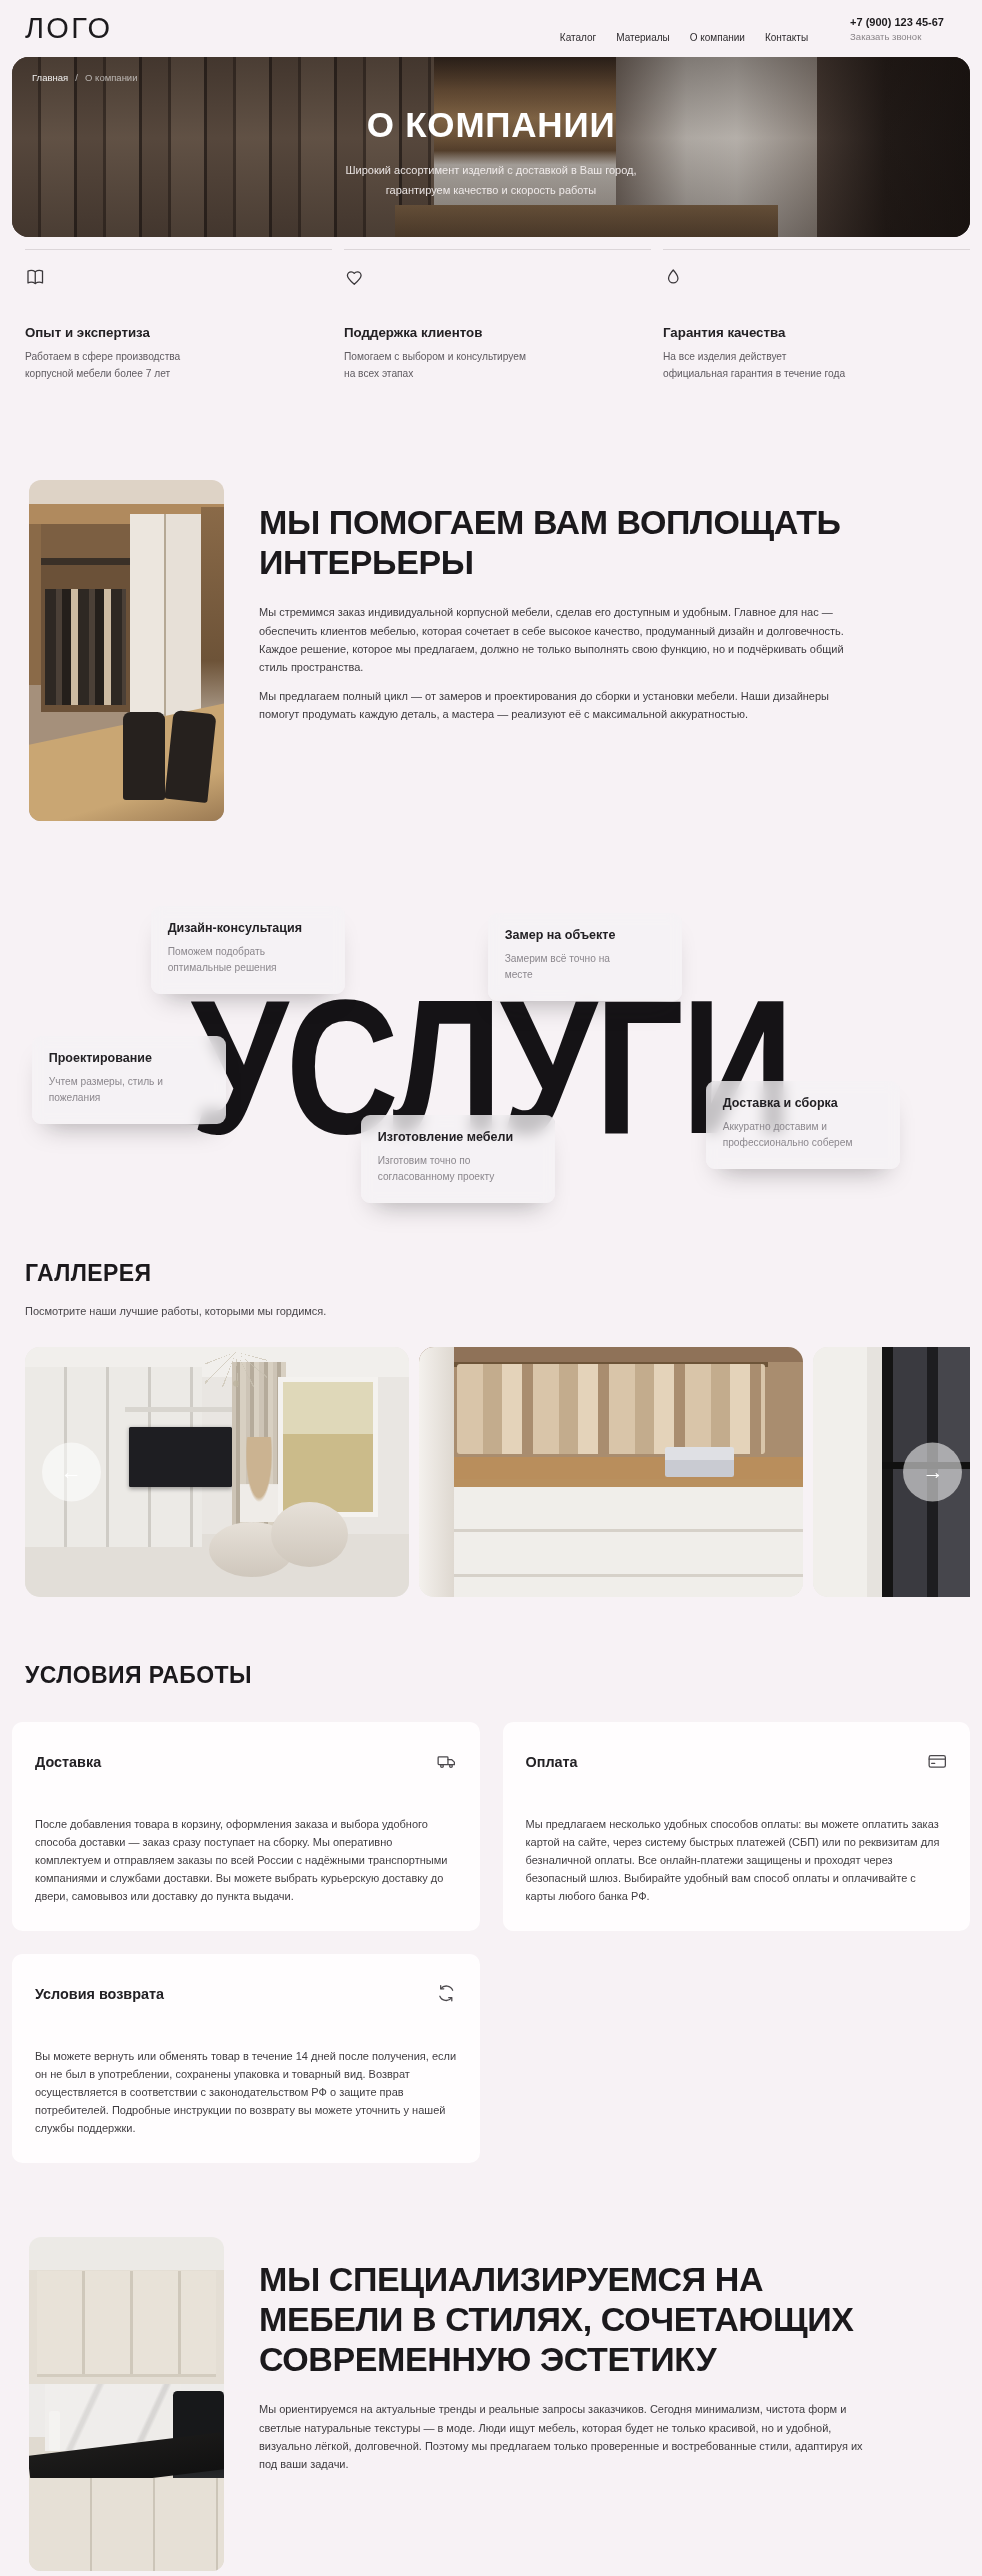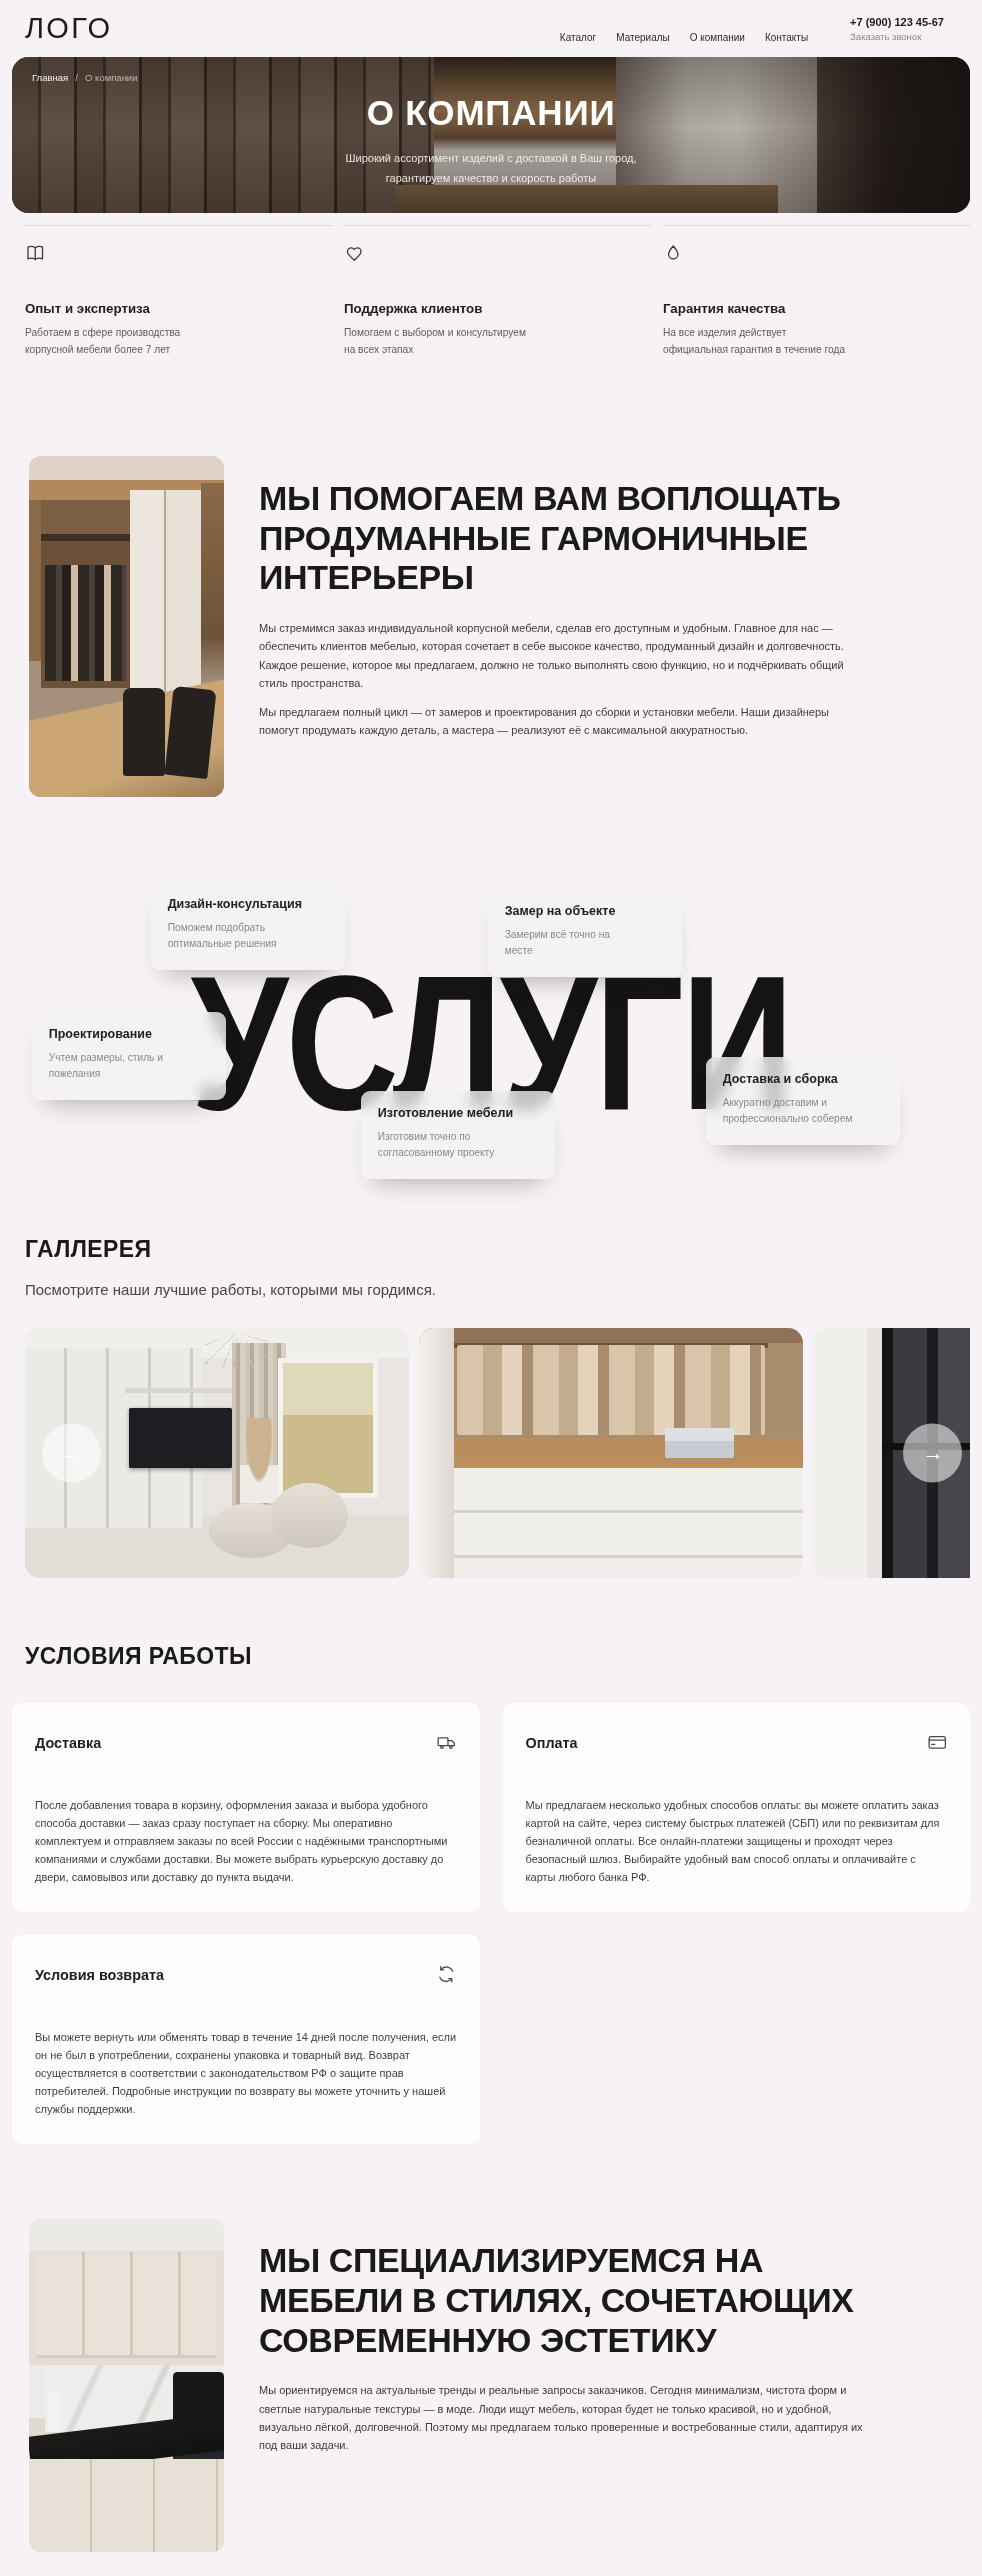--- a/index.html
+++ b/index.html
@@ -14,21 +14,21 @@
   
   .header { display:flex; align-items:center; justify-content:space-between; height:57px; padding:0 38px 0 25px; }
   .logo { font-size:29px; font-weight:200; letter-spacing:2.3px; color:#1c1a1d; cursor:pointer; }
   .header-right { display:flex; align-items:center; gap:42px; }
   .nav { display:flex; gap:20px; }
   .nav a { font-size:10px; color:#2e2b2e; text-decoration:none;margin-top:17px; }
   .phone-block { text-align:left; }
   .phone { font-size:11px; font-weight:700; color:#1c1a1d; display:block; text-decoration:none; }
   .callback { font-size:9.5px; color:#8a8589; display:block; margin-top:3px; cursor:pointer; }
   
-  .hero { position:relative; margin:0 12px; height:156px; border-radius:16.7px; overflow:hidden; background:#2b2220; }
+  .hero { position:relative; margin:0 12px; height:180px; border-radius:16.7px; overflow:hidden; background:#2b2220; }
   .hero-photo { position:absolute; inset:0; }
   .hp-left { position:absolute; left:0; top:0; bottom:0; width:45%;
     background:repeating-linear-gradient(90deg,#6e5c4e 0 26px,#473a31 26px 29px,#7d6a5a 29px 62px,#362c26 62px 65px); }
   .hp-cab { position:absolute; left:44%; top:0; bottom:0; width:19%;
     background:linear-gradient(180deg,#3a2c22 0%,#8a6847 18%,#b08a5e 34%,#6d5238 52%,#e9e4dd 60%,#ddd6cc 100%); }
   .hp-win { position:absolute; left:63%; top:0; bottom:0; width:21%;
     background:linear-gradient(90deg,#8d8178 0%,#e7e2db 35%,#f1ece5 60%,#b9afa6 100%); }
   .hp-curtain { position:absolute; left:84%; top:0; bottom:0; width:16%;
     background:linear-gradient(90deg,#55473f 0%,#241d1a 45%,#191412 100%); }
   .hp-table { position:absolute; left:40%; bottom:0; width:40%; height:18%;
@@ -78,21 +78,21 @@
   .s-card { position:absolute; width:194px; border-radius:9px; padding:15px 16.7px 18px;
     background:rgba(245,242,245,.78); backdrop-filter:blur(6.8px); -webkit-backdrop-filter:blur(6.8px);
     box-shadow:0 15px 26px -13.6px rgba(30,25,30,.35); }
   .s-card h3 { font-size:12.5px; font-weight:700; color:#222024; }
   .s-card p { font-size:10.2px; color:#8b878d; line-height:1.6; margin-top:9px; max-width:136px; }
   .sc1 { left:151px; top:40px; } .sc2 { left:488px; top:47px; }
   .sc3 { left:32px;  top:170px; } .sc4 { left:361px; top:249px; }
   .sc5 { left:706px; top:215px; }
   
   .section-h2 { font-size:23px; font-weight:700; letter-spacing:0.4px; margin:45px 12px 0 25px; text-transform:uppercase; color:#1b191c; }
-  .gallery-sub { font-size:15px; color:#49464a; margin:18px 12px 0 25px; }
+  .gallery-sub { font-size:11px; color:#49464a; margin:18px 12px 0 25px; }
   .carousel-wrap { position:relative; margin:30px 12px 0 25px; }
   .carousel { display:flex; gap:10px; overflow:hidden; border-radius:0; }
   .slide { flex:0 0 384px; height:250px; border-radius:15px; overflow:hidden; position:relative; background:#e9e6e2; }
   .arrow-btn { position:absolute; top:50%; transform:translateY(-50%); width:59px; height:59px; border-radius:50%;
     background:rgba(255,255,255,.55); border:none; color:#fff; font-size:21px; cursor:pointer; z-index:4;
     display:flex; align-items:center; justify-content:center; }
   .arrow-btn.prev { left:16.7px; } .arrow-btn.next { right:7.6px; }
   
   .g1-wall { position:absolute; inset:0; background:linear-gradient(180deg,#f1efec 0 12%,#e9e6e2 12% 75%,#e2ded8 75% 100%); }
   .g1-ward { position:absolute; left:0; top:8%; width:46%; height:72%;
@@ -232,21 +232,20 @@
       <div class="ap-clothes"></div>
     <div class="ap-doors"></div>
       <div class="ap-right"></div>
       <div class="ap-table"></div>
     <div class="ap-chair c1"></div>
       <div class="ap-chair c2"></div>
   </div>
   <div class="split-content">
     <h2 class="big-heading">
       <div>МЫ ПОМОГАЕМ ВАМ ВОПЛОЩАТЬ</div>
-      <div>ПРОДУМАННЫЕ ГАРМОНИЧНЫЕ</div>
       <div>ИНТЕРЬЕРЫ</div>
     </h2>
     <div class="split-paras">
       <p>Мы стремимся заказ индивидуальной  корпусной мебели, сделав его доступным и удобным. Главное для нас — обеспечить клиентов мебелью, которая сочетает в себе высокое качество, продуманный дизайн и долговечность. Каждое решение, которое мы предлагаем, должно не только выполнять свою функцию, но и подчёркивать общий стиль пространства.</p>
       <p>Мы предлагаем полный цикл — от замеров и проектирования до сборки и установки мебели. Наши дизайнеры помогут продумать каждую деталь, а мастера — реализуют её с максимальной аккуратностью.</p>
     </div>
   </div>
 </section>
 
 <section class="services">

